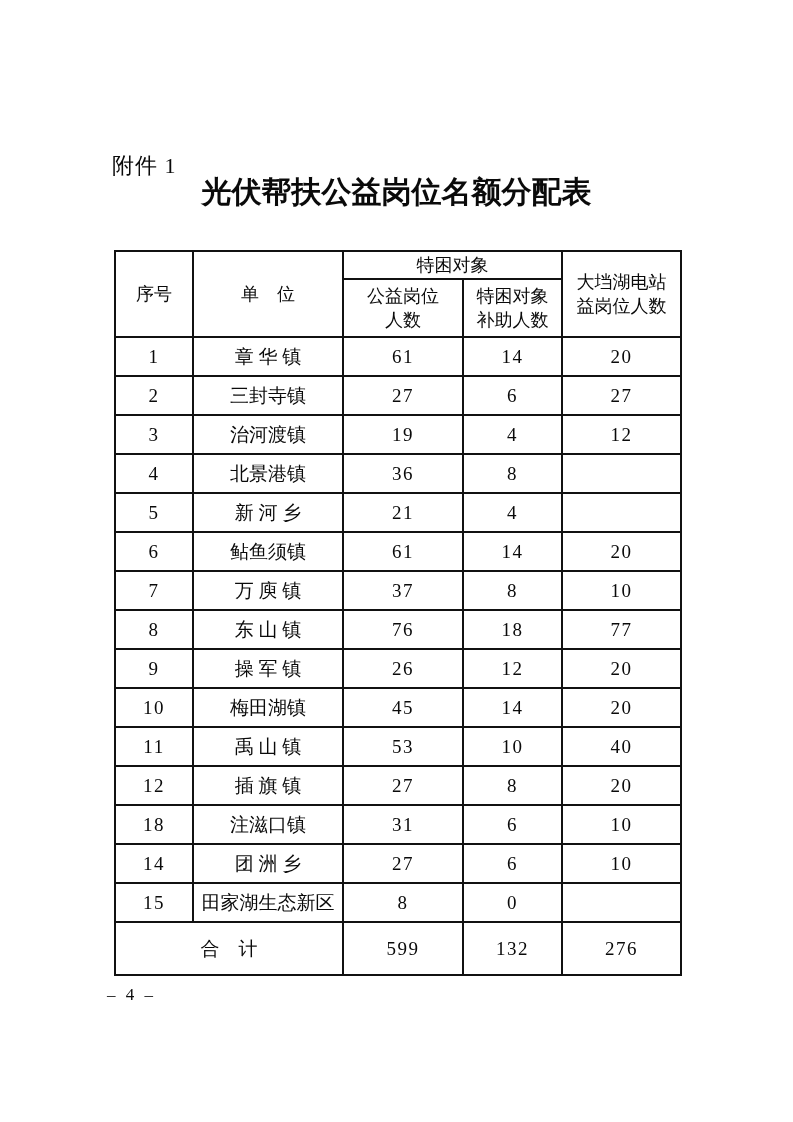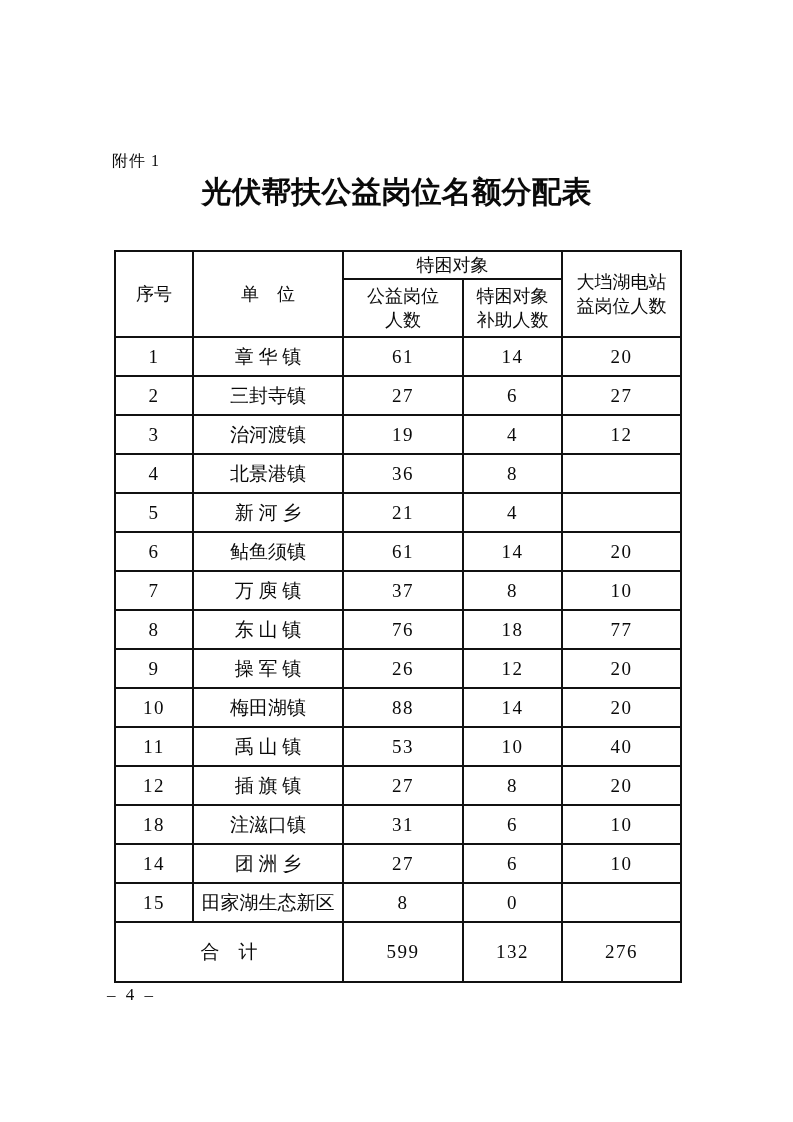--- a/index.html
+++ b/index.html
@@ -10,21 +10,21 @@
     margin: 0 auto;
     background: #ffffff;
     font-family: "Liberation Serif", serif;
     color: #0a0a0a;
     overflow: hidden;
   }
   .attachment {
     position: absolute;
     left: 112px;
     top: 151px;
-    font-size: 16px;
+    font-size: 22px;
     letter-spacing: 1px;
   }
   .doc-title {
     position: absolute;
     left: 0;
     top: 172px;
     width: 100%;
     margin: 0;
     text-align: center;
     font-size: 30px;
@@ -49,21 +49,21 @@
     font-weight: normal;
     overflow: hidden;
   }
   thead tr.group-row { height: 28px; }
   thead tr.sub-row   { height: 58px; }
   table.quota th { font-size: 18px; }
   .multiline { white-space: pre-line; line-height: 24px; }
   tbody tr { height: 39px; }
   tbody td { font-size: 19px; }
   td.num, tbody td.cell-no { letter-spacing: 1.5px; }
-  tfoot tr { height: 60px; }
+  tfoot tr { height: 53px; }
   tfoot td { font-size: 19px; }
   .pagenum {
     position: absolute;
     left: 107px;
     top: 985px;
     font-size: 17px;
     letter-spacing: 3px;
   }
 </style>
 </head>
@@ -158,21 +158,21 @@
         <tr>
           <td class="cell-no">9</td>
           <td>操 军 镇</td>
           <td class="num">26</td>
           <td class="num">12</td>
           <td class="num">20</td>
         </tr>
         <tr>
           <td class="cell-no">10</td>
           <td>梅田湖镇</td>
-          <td class="num">88</td>
+          <td class="num">45</td>
           <td class="num">14</td>
           <td class="num">20</td>
         </tr>
         <tr>
           <td class="cell-no">11</td>
           <td>禹 山 镇</td>
           <td class="num">53</td>
           <td class="num">10</td>
           <td class="num">40</td>
         </tr>

